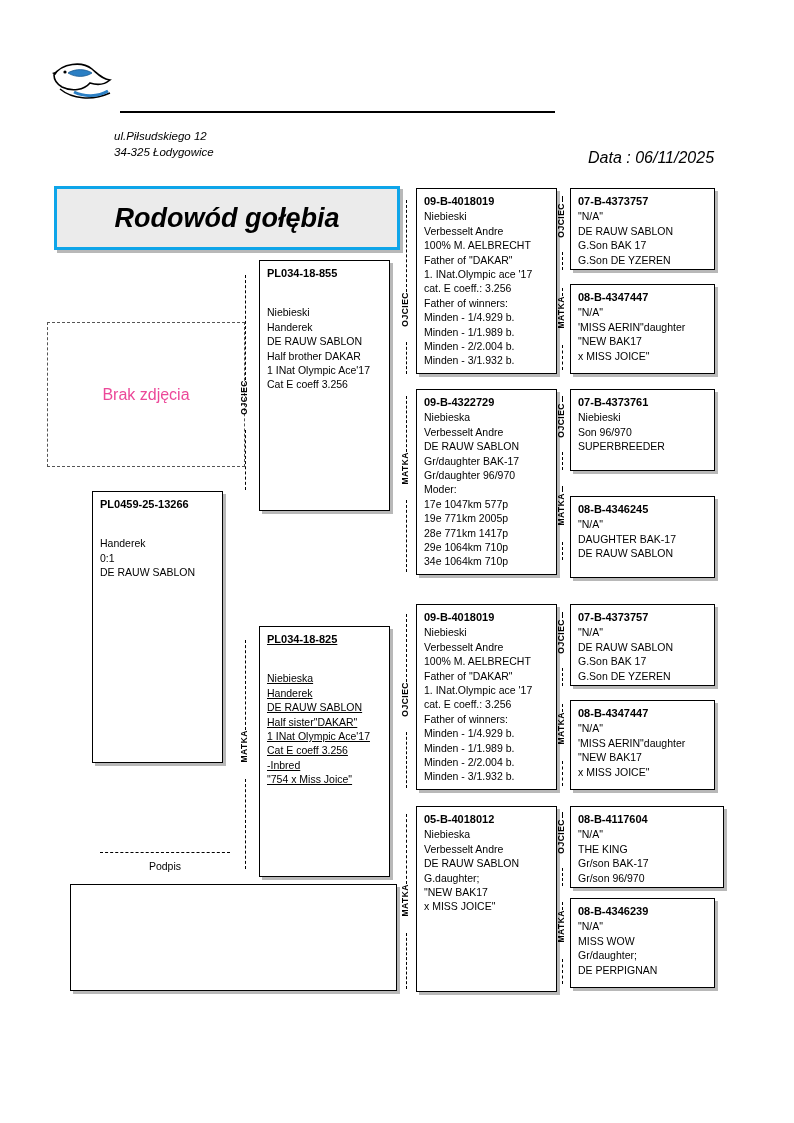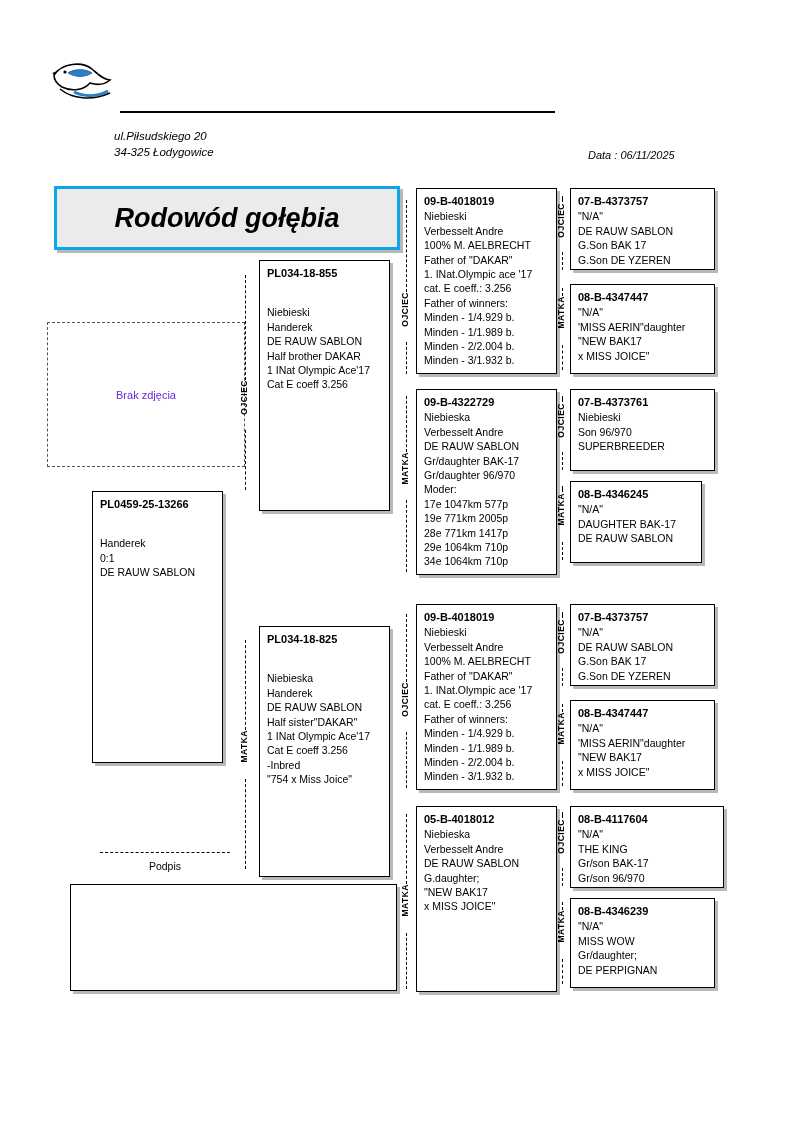--- a/index.html
+++ b/index.html
@@ -59,21 +59,21 @@
     left: 114px;
     top: 128px;
     font-size: 11.5px;
     font-style: italic;
     line-height: 16px;
   }
   .date-line {
     position: absolute;
     left: 588px;
     top: 149px;
-    font-size: 11px;
+    font-size: 16px;
     font-style: italic;
   }
 
   
   .title-box {
     position: absolute;
     left: 54px;
     top: 186px;
     width: 340px;
     height: 58px;
@@ -97,22 +97,22 @@
     top: 322px;
     width: 196px;
     height: 143px;
     border: 1px dashed #555;
     display: flex;
     align-items: center;
     justify-content: center;
     text-align: center;
   }
   .photo-box span {
-    font-size: 11px;
-    color: #6d28d9;
+    font-size: 16px;
+    color: #ec4899;
     line-height: 24px;
   }
 
   
   .box {
     position: absolute;
     border: 1px solid #000;
     background: #ffffff;
     box-shadow: 3px 3px 0 #b8b8b8;
     box-sizing: border-box;
@@ -198,21 +198,21 @@
       <path d="M20 14 C28 9, 38 10, 44 14 C38 18, 28 19, 20 14 Z" fill="#2b7fc4" stroke="#1a5c94" stroke-width="0.8"></path>
       <circle cx="17" cy="13" r="1.6" fill="#000"></circle>
       <path d="M4 14 L10 12 L7 16 Z" fill="#000"></path>
       <path d="M12 30 C24 40, 44 42, 62 34" fill="none" stroke="#000" stroke-width="1.4"></path>
       <path d="M26 33 C36 38, 50 38, 60 32" fill="none" stroke="#2b7fc4" stroke-width="3"></path>
     </svg>
     <div class="brand-underline"></div>
   </div>
 
   <div class="addr">
-    <div>ul.Piłsudskiego 20</div>
+    <div>ul.Piłsudskiego 12</div>
     <div>34-325 Łodygowice</div>
   </div>
 
   <div class="date-line">Data :  06/11/2025</div>
 
   <div class="title-box">
     <span>Rodowód gołębia</span>
   </div>
 
   <div class="photo-box">
@@ -230,21 +230,21 @@
   <div class="box" style="left:259px; top:260px; width:131px; height:251px;">
     <span class="bid">PL034-18-855</span>
     <span class="lines" style="display:block; margin-top:25px;">Niebieski
 Handerek
 DE RAUW SABLON
 Half brother DAKAR
 1 INat Olympic Ace'17
 Cat E coeff 3.256</span>
   </div>
 
-  <div class="box" style="left:259px; top:626px; width:131px; height:251px;">
+  <div class="box" style="left:259px; top:626px; width:131px; height:251px;text-decoration:underline;">
     <span class="bid">PL034-18-825</span>
     <span class="lines" style="display:block; margin-top:25px;">Niebieska
 Handerek
 DE RAUW SABLON
 Half sister"DAKAR"
 1 INat Olympic Ace'17
 Cat E coeff 3.256
 -Inbred
 "754 x Miss Joice"</span>
   </div>
@@ -344,21 +344,21 @@
 x MISS JOICE"</span>
   </div>
 
   <div class="box" style="left:570px; top:389px; width:145px; height:82px;">
     <span class="bid">07-B-4373761</span>
     <span class="lines">Niebieski
 Son 96/970
 SUPERBREEDER</span>
   </div>
 
-  <div class="box" style="left:570px; top:481px; width:132px; height:82px;">
+  <div class="box" style="left:570px; top:496px; width:145px; height:82px;">
     <span class="bid">08-B-4346245</span>
     <span class="lines">"N/A"
 DAUGHTER BAK-17
 DE RAUW SABLON</span>
   </div>
 
   <div class="box" style="left:570px; top:604px; width:145px; height:82px;">
     <span class="bid">07-B-4373757</span>
     <span class="lines">"N/A"
 DE RAUW SABLON

